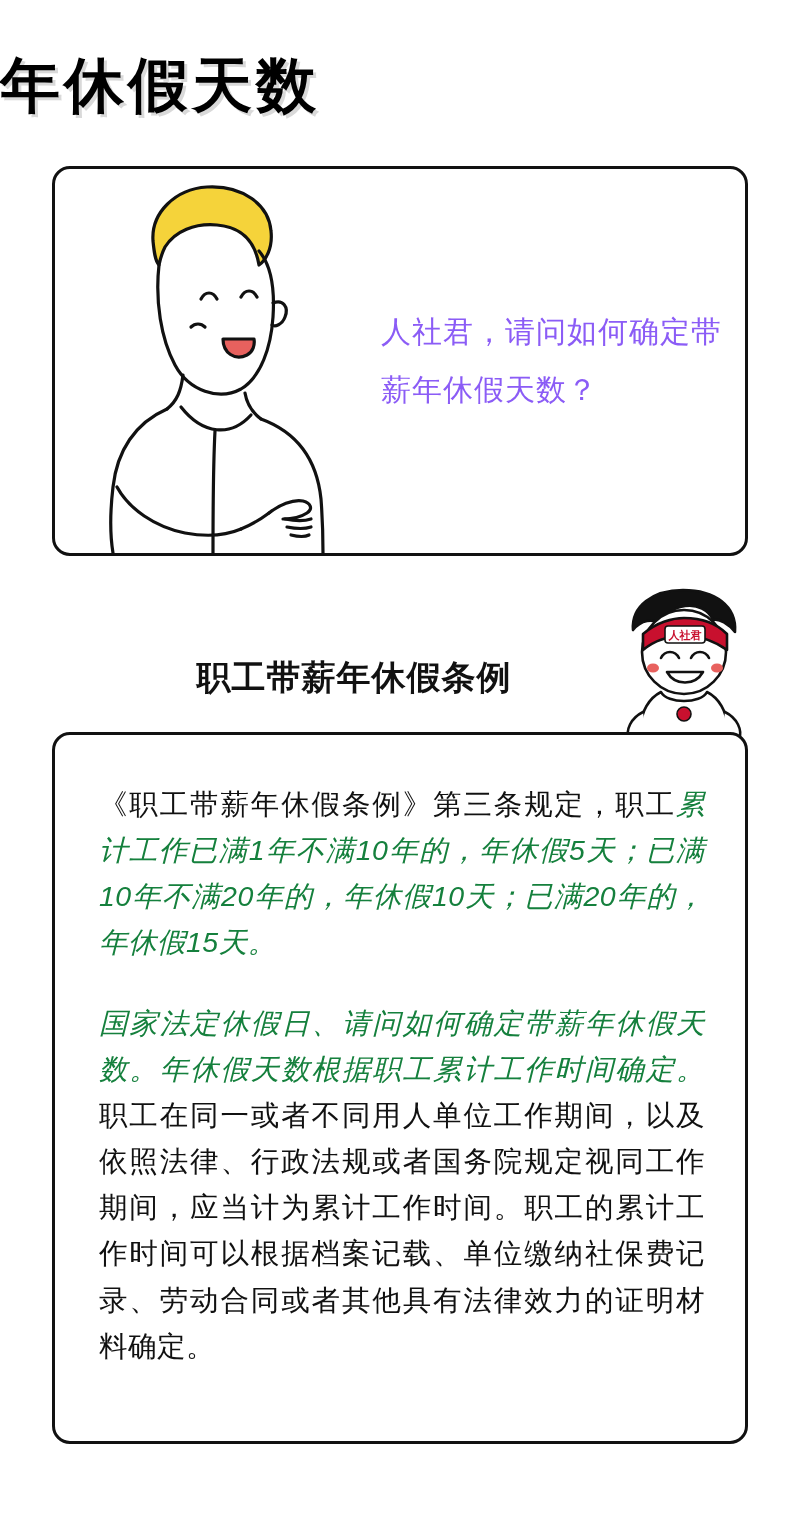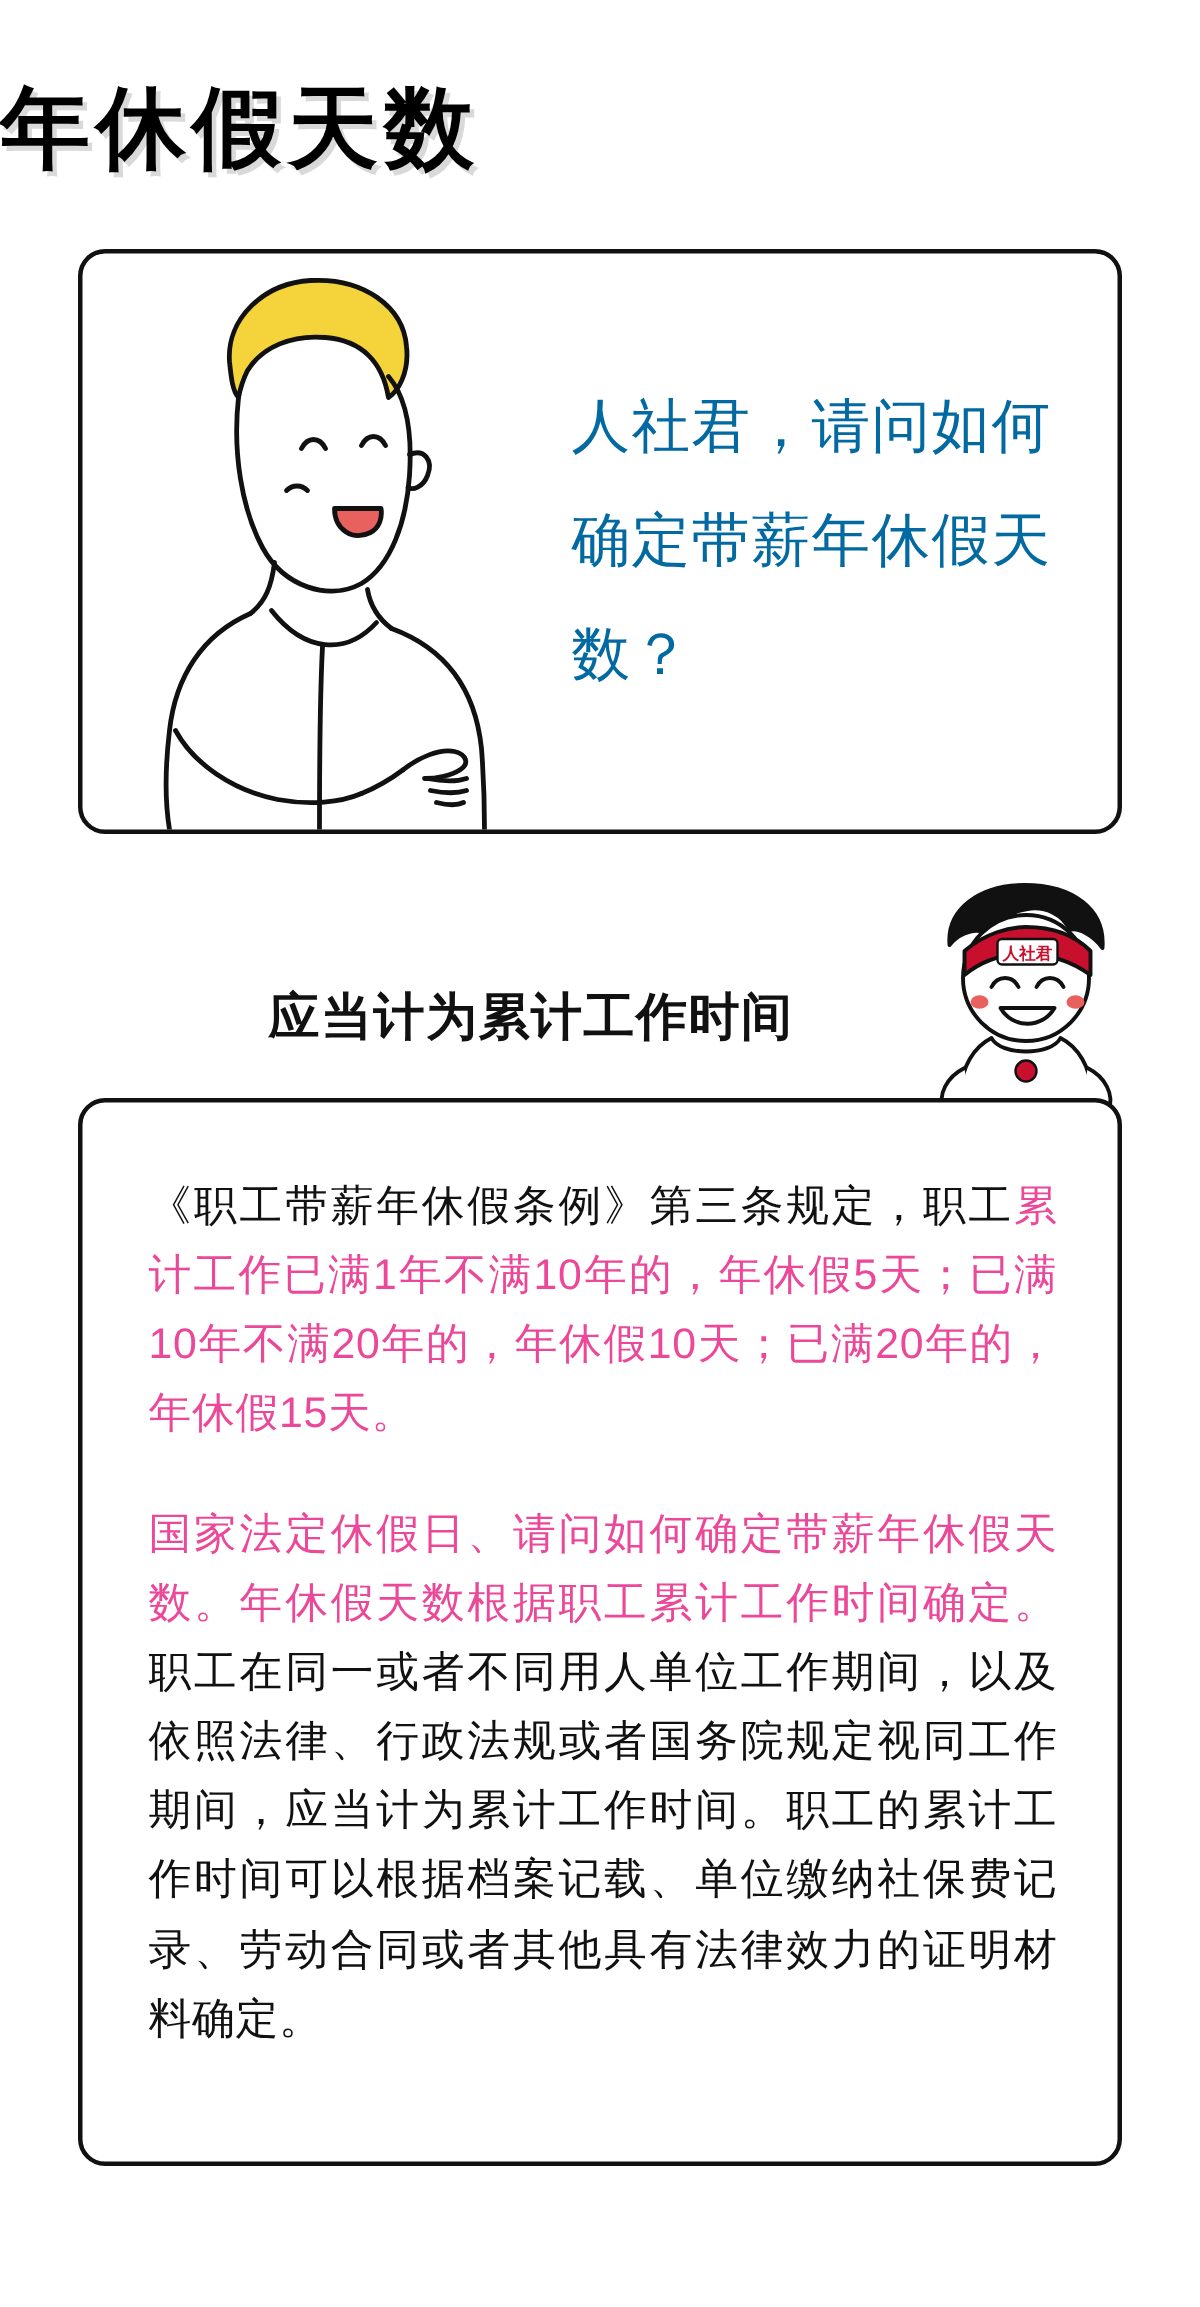--- a/index.html
+++ b/index.html
@@ -44,23 +44,23 @@
     background: #ffffff;
   }
   .person-wrap {
     width: 320px;
     height: 100%;
     position: relative;
     flex: none;
   }
   .question-text {
     flex: 1;
-    font-size: 39px;
+    font-size: 30px;
     line-height: 1.95;
-    color: #0369a1;
+    color: #8b5cf6;
     padding-right: 16px;
     padding-left: 6px;
     letter-spacing: 1px;
   }
 
   
   .section-heading {
     position: absolute;
     left: 0;
     top: 655px;
@@ -96,21 +96,21 @@
     background: #ffffff;
   }
   .para {
     font-size: 28.5px;
     line-height: 1.62;
     color: #111111;
     letter-spacing: 0.5px;
     margin: 0 0 34px 0;
     text-align: justify;
   }
-  .hl { color: #ec4899; }
+  .hl { color: #15803d; font-style: italic; }
 </style>
 </head>
 <body>
 
 <div class="title">年休假天数</div>
 
 <div class="card question-card">
 
   <div class="person-wrap">
     <svg viewBox="0 0 320 384" width="320" height="384" aria-hidden="true">
@@ -150,21 +150,21 @@
         <path d="M232 358 C242 360 250 360 256 358"></path>
         <path d="M236 366 C244 368 250 368 254 366"></path>
       </g>
     </svg>
   </div>
 
   <div class="question-text">人社君，请问如何确定带薪年休假天数？</div>
 </div>
 
 <div class="section-heading">
-  <span class="htext">应当计为累计工作时间</span>
+  <span class="htext">职工带薪年休假条例</span>
 </div>
 
 <div class="mascot">
   <svg viewBox="0 0 150 196" width="150" height="196" aria-hidden="true">
     <g stroke="#111111" stroke-width="2.6" stroke-linecap="round" stroke-linejoin="round" fill="none">
 
       <path d="M24 46 C22 22 44 6 74 6 C106 6 128 22 126 48 C120 40 110 34 104 36 C100 26 88 20 76 22
                C62 24 54 32 52 40 C44 34 32 36 24 46 Z" fill="#111111" stroke="#111111"></path>
 
       <circle cx="75" cy="68" r="42" fill="#ffffff" stroke="#111111"></circle>

